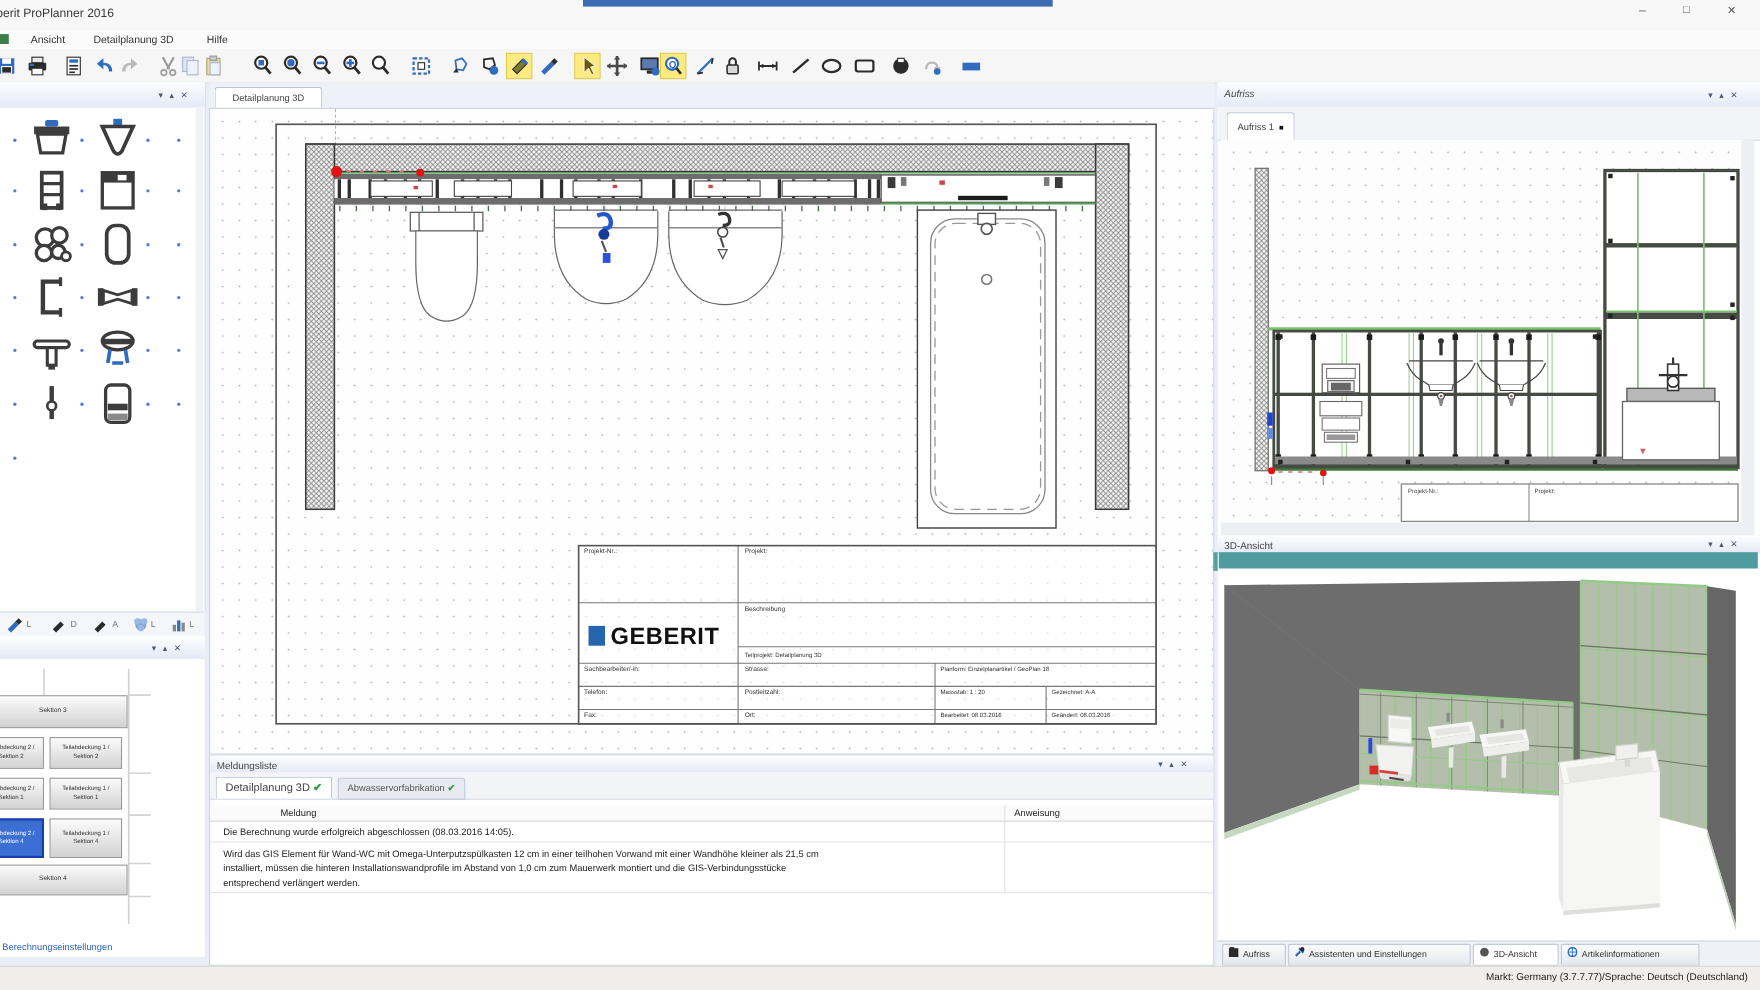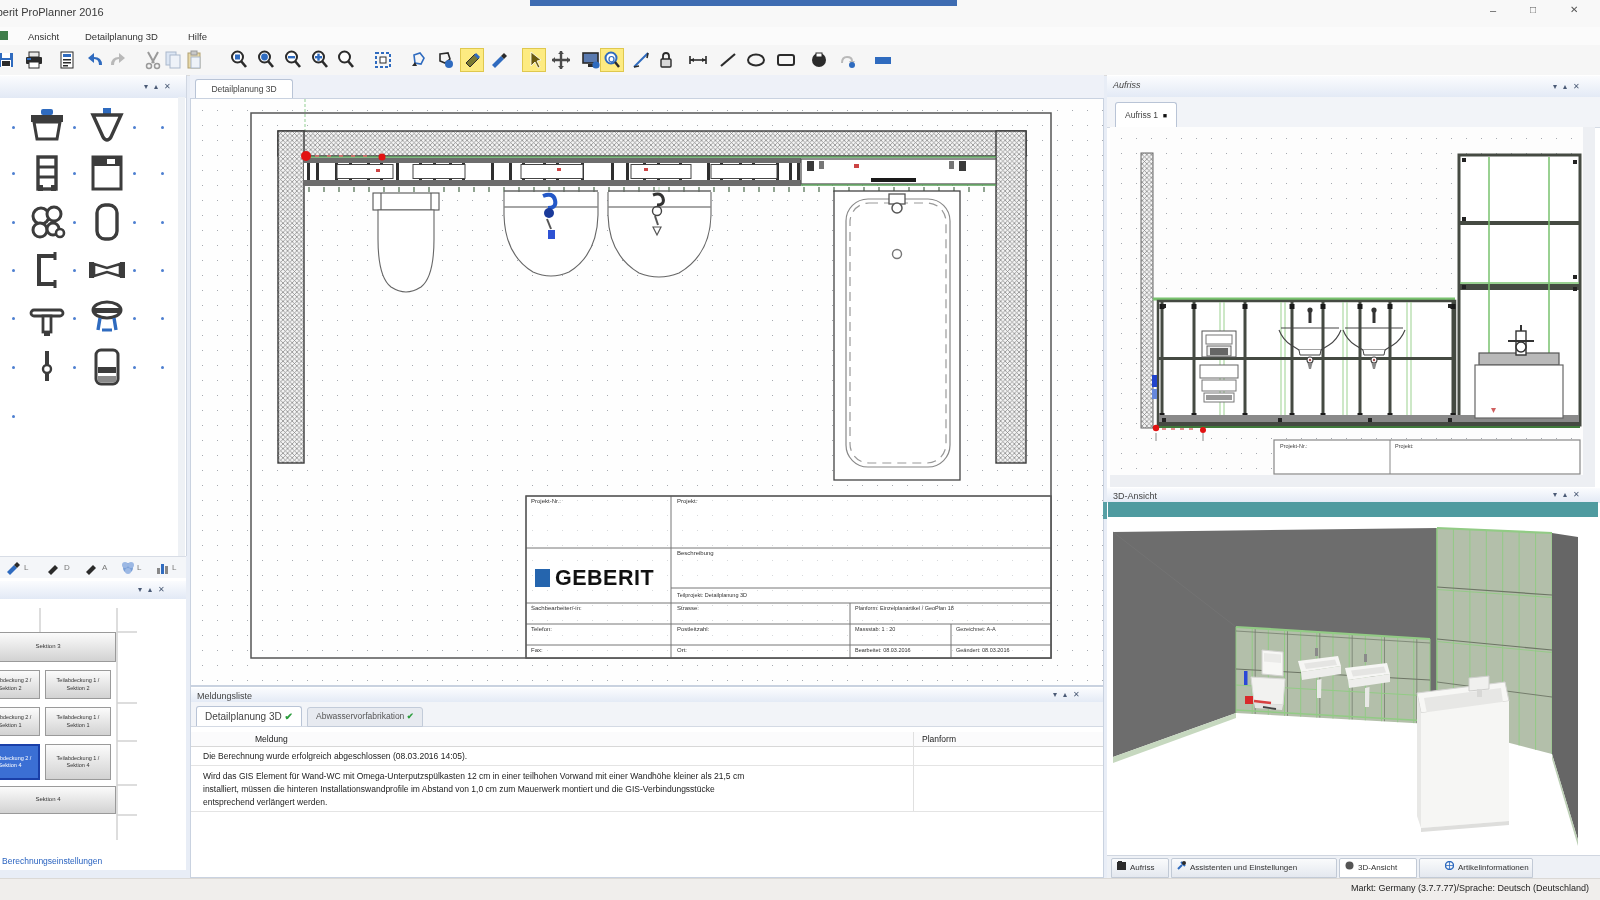--- a/index.html
+++ b/index.html
@@ -421,21 +421,21 @@
       </div>
   <div class="pbtns" style="left:862px;top:3px;">▾▴✕</div>
   <div class="abs" style="left:0;top:15px;width:912px;height:24px;background:#f2f4f8;border-bottom:1px solid #d4dae4;">
     <div class="abs" style="left:5px;top:4px;height:19px;background:#fff;border:1px solid #b9c4d6;border-bottom:0;border-radius:3px 3px 0 0;font-size:10px;color:#444;line-height:19px;padding:0 8px;">Detailplanung 3D <span style="color:#2e9e3f;font-weight:bold;">✔</span></div>
     <div class="abs" style="left:116px;top:5px;height:18px;background:#e7eaf0;border:1px solid #c2cbd9;border-radius:3px 3px 0 0;font-size:8.5px;color:#555;line-height:17px;padding:0 8px;">Abwasservorfabrikation <span style="color:#2e9e3f;font-weight:bold;">✔</span></div>
   </div>
   <div class="abs" style="left:0;top:45px;width:912px;height:146px;">
 <div class="abs" style="left:0;top:0;width:912px;height:152px;font-size:8.5px;color:#222;">
   <div class="abs" style="left:0;top:0;width:912px;height:14px;background:#fbfbfc;border-bottom:1px solid #d8d8d8;">
      <span class="abs" style="left:32px;top:2px;padding-left:32px;">Meldung</span>
-     <span class="abs" style="left:731px;top:2px;">Planform</span>
+     <span class="abs" style="left:731px;top:2px;">Anweisung</span>
   </div>
   <div class="abs" style="left:722px;top:0;width:1px;height:79px;background:#e0e0e0;"></div>
   <div class="abs" style="left:12px;top:19px;">Die Berechnung wurde erfolgreich abgeschlossen (08.03.2016 14:05).</div>
   <div class="abs" style="left:0;top:33px;width:912px;height:1px;background:#e4e4e4;"></div>
   <div class="abs" style="left:12px;top:38px;width:700px;line-height:13px;">Wird das GIS Element für Wand-WC mit Omega-Unterputzspülkasten 12 cm in einer teilhohen Vorwand mit einer Wandhöhe kleiner als 21,5 cm<br>installiert, müssen die hinteren Installationswandprofile im Abstand von 1,0 cm zum Mauerwerk montiert und die GIS-Verbindungsstücke<br>entsprechend verlängert werden.</div>
   <div class="abs" style="left:0;top:79px;width:912px;height:1px;background:#e4e4e4;"></div>
 
 </div>
 </div>
 </div>
@@ -643,21 +643,21 @@
               <rect x="0" y="1" width="9" height="8" fill="#2b2b2b"></rect>
               <rect x="1" y="0" width="4" height="3" fill="#2b2b2b"></rect>
             </svg></span><span style="margin-left:4px;">Aufriss</span></div>
         <div class="abs" style="left:64px;top:2px;width:166px;height:20px;background:linear-gradient(#fafbfc,#e4e8ef);border:1px solid #c2cad6;border-radius:2px 2px 0 0;line-height:18px;box-sizing:border-box;"><span style="margin-left:5px;"><svg width="9" height="9" viewBox="0 0 9 9">
               <path d="M1 8 L5 4 M4 1 L8 5" stroke="#2f6bbf" stroke-width="2"></path>
               <circle cx="7" cy="2" r="2" fill="#2b2b2b"></circle>
             </svg></span><span style="margin-left:4px;">Assistenten und Einstellungen</span></div>
         <div class="abs" style="left:232px;top:2px;width:78px;height:20px;background:#fff;border:1px solid #c2cad6;border-radius:2px 2px 0 0;line-height:18px;box-sizing:border-box;"><span style="margin-left:5px;"><svg width="9" height="9" viewBox="0 0 9 9">
               <circle cx="4.5" cy="4.5" r="4" fill="#555"></circle>
             </svg></span><span style="margin-left:4px;">3D-Ansicht</span></div>
-        <div class="abs" style="left:312px;top:2px;width:114px;height:20px;background:linear-gradient(#fafbfc,#e4e8ef);border:1px solid #c2cad6;border-radius:2px 2px 0 0;line-height:18px;box-sizing:border-box;padding-left:20px;"><span style="margin-left:5px;"><svg width="9" height="9" viewBox="0 0 9 9">
+        <div class="abs" style="left:312px;top:2px;width:126px;height:20px;background:linear-gradient(#fafbfc,#e4e8ef);border:1px solid #c2cad6;border-radius:2px 2px 0 0;line-height:18px;box-sizing:border-box;"><span style="margin-left:5px;"><svg width="9" height="9" viewBox="0 0 9 9">
               <circle cx="4.5" cy="4.5" r="4" fill="none" stroke="#2f6bbf" stroke-width="1.4"></circle>
               <path d="M4.5 0 V9 M0 4.5 H9" stroke="#2f6bbf" stroke-width="0.8"></path>
             </svg></span><span style="margin-left:4px;">Artikelinformationen</span></div>
       </div>
 </div>
 <div class="abs" style="left:1103px;top:502px;width:4px;height:17px;background:#57a0a5;"></div>
 <div class="abs" style="left:0;top:878px;width:1600px;height:22px;background:#f0eeec;border-top:1px solid #dbd9d6;text-align:center;">
   <div class="abs" style="right:11px;top:4px;font-size:9px;color:#222;">Markt: Germany (3.7.7.77)/Sprache: Deutsch (Deutschland)</div>
 </div>
 <div class="abs" style="left:0;top:855px;width:186px;height:15px;background:#fff;">

